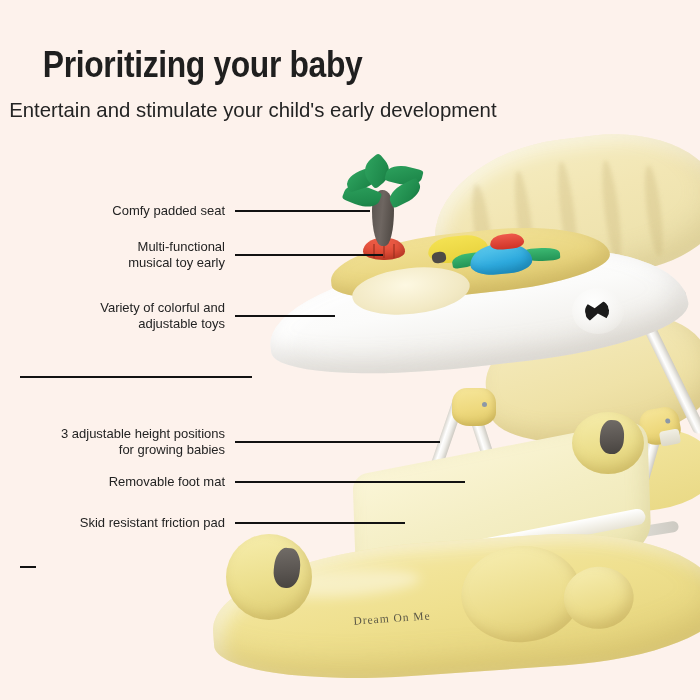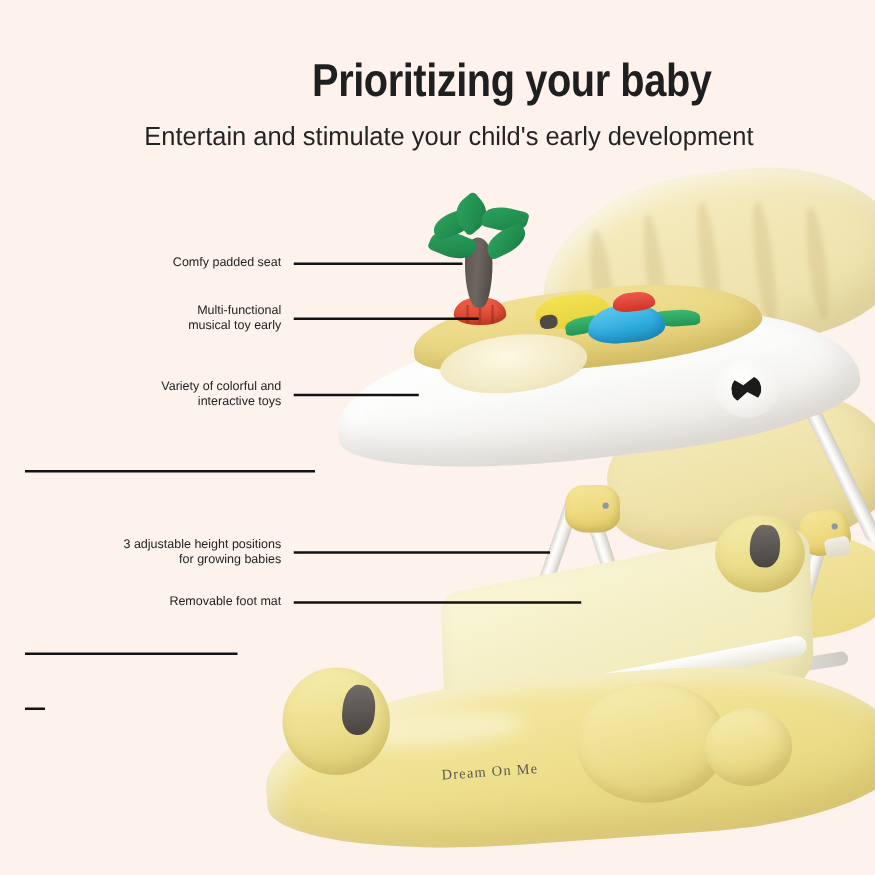--- a/index.html
+++ b/index.html
@@ -6,38 +6,38 @@
   html,body { width:700px; height:700px; }
   body {
     background:#fdf2ec;
     font-family:"Liberation Sans", sans-serif;
     overflow:hidden;
     position:relative;
   }
   #stage { position:relative; width:700px; height:700px; overflow:hidden; background:#fdf2ec; }
 
   
-  .hdr { position:absolute; left:0; top:0; width:612px; text-align:right; }
+  .hdr { position:absolute; left:0; top:0; width:612px; text-align:left; }
   .title {
     font-size:37px; font-weight:bold; color:#1f1f1f;
     letter-spacing:-0.4px; margin-top:46px; line-height:1.05;
     transform:scaleX(0.86); transform-origin:center;
     font-family:"Liberation Sans", sans-serif;
   }
   .subtitle {
     font-size:21px; color:#242424; margin-top:12px; line-height:1.2;
     transform:scaleX(0.97); transform-origin:center;
     font-family:"Liberation Sans", sans-serif;
   }
 
   
   .callouts { position:absolute; left:0; top:0; width:700px; height:700px; }
   .callout { position:absolute; display:flex; align-items:center; }
   .cl-text {
-    width:215px; text-align:right; font-size:10px; color:#232323;
+    width:215px; text-align:right; font-size:13px; color:#232323;
     line-height:1.22; white-space:pre-line;
     font-family:"Liberation Sans", sans-serif;
   }
   .cl-line { height:2px; background:#121212; margin-left:10px; }
 
   
   .photo { position:absolute; left:0; top:0; width:700px; height:700px; }
 
   .sh { position:absolute; }
 
@@ -334,36 +334,37 @@
         <div class="cl-text">Comfy padded seat</div>
         <div class="cl-line" style="width: 135px; background: rgb(18, 18, 18);"></div>
       </div>
       <div class="callout" style="left: 10px; top: 237px; height: 36px;">
         <div class="cl-text">Multi-functional
 musical toy early</div>
         <div class="cl-line" style="width: 148px; background: rgb(18, 18, 18);"></div>
       </div>
       <div class="callout" style="left: 10px; top: 298px; height: 36px;">
         <div class="cl-text">Variety of colorful and
-interactive toys</div>
+adjustable toys</div>
         <div class="cl-line" style="width: 100px; background: rgb(18, 18, 18);"></div>
       </div>
       <div class="callout" style="left: 10px; top: 359px; height: 36px;">
         <div class="cl-line" style="width: 232px; background: rgb(18, 18, 18);"></div>
       </div>
       <div class="callout" style="left: 10px; top: 424px; height: 36px;">
         <div class="cl-text">3 adjustable height positions
 for growing babies</div>
         <div class="cl-line" style="width: 205px; background: rgb(18, 18, 18);"></div>
       </div>
       <div class="callout" style="left: 10px; top: 464px; height: 36px; justify-content: space-between;">
         <div class="cl-text">Removable foot mat</div>
         <div class="cl-line" style="width: 230px; background: rgb(18, 18, 18);"></div>
       </div>
       <div class="callout" style="left: 10px; top: 505px; height: 36px;">
+        <div class="cl-text">Skid resistant friction pad</div>
         <div class="cl-line" style="width: 170px; background: rgb(18, 18, 18);"></div>
       </div>
       <div class="callout" style="left: 10px; top: 549px; height: 36px;">
         <div class="cl-line" style="width: 16px; background: rgb(18, 18, 18);"></div>
       </div>
     </div>
 
 </div>
 
 </body></html>

